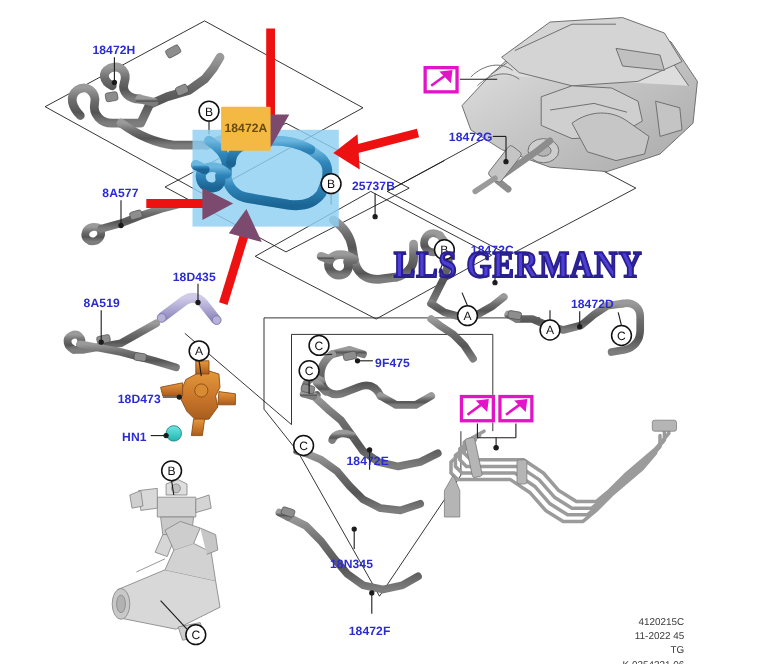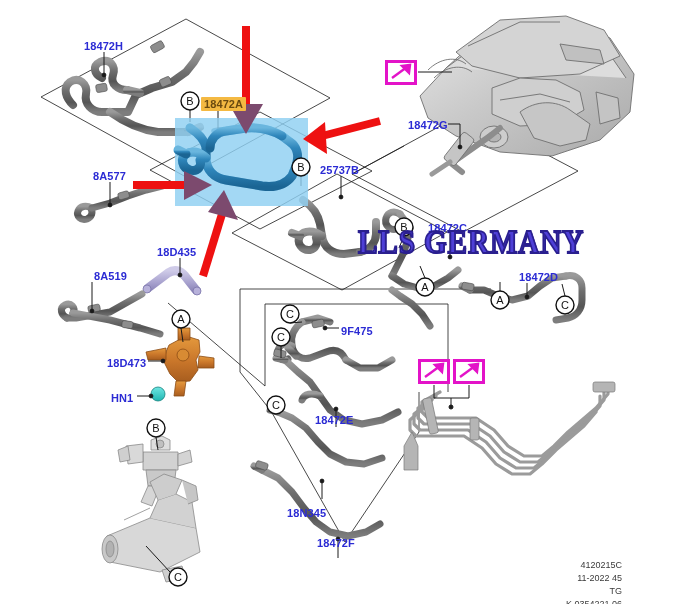--- a/index.html
+++ b/index.html
@@ -3,21 +3,21 @@
 <meta charset="utf-8">
 <title>Parts Diagram</title>
 <style>
   html,body{margin:0;padding:0;background:#fff;}
   body{width:694px;height:604px;overflow:hidden;
        font-family:"Liberation Sans","DejaVu Sans",sans-serif;}
   #stage{position:relative;width:694px;height:604px;background:#ffffff;}
   #stage svg.layer{position:absolute;left:0;top:0;width:694px;height:604px;}
   .lbl{position:absolute;color:#2b2bd4;font-weight:bold;font-size:11px;
        letter-spacing:.1px;white-space:nowrap;}
-  .lbl.hl{background:#f4b942;color:#6b4a10;padding:1px 3px;border-radius:1px;}
+  .lbl.hl{background:#f4b942;color:#6b4a10;padding:14px 3px;border-radius:1px;}
   .footer{position:absolute;color:#3a3a3a;font-size:9px;text-align:right;
           white-space:nowrap;font-family:"Liberation Sans",sans-serif;}
   .wm{position:absolute;left:358px;top:222px;font-size:29px;font-weight:bold;
       font-family:"Liberation Serif","DejaVu Serif",serif;
       color:#4e3fd6;letter-spacing:1px;
       -webkit-text-stroke:1.6px #2a1f8f;
       text-shadow:1px 1px 0 #2a1f8f;
       transform:scaleY(1.18);transform-origin:left top;pointer-events:none;}
   .mbox{position:absolute;border:3px solid #e313c8;background:#fff;
         box-sizing:border-box;}
@@ -438,27 +438,27 @@
 
   <div id="labels-host">
       <div class="lbl" style="left: 84px; top: 40px; color: rgb(43, 43, 212);">18472H</div>
       <div class="lbl hl" style="left: 201px; top: 97px;">18472A</div>
       <div class="lbl" style="left: 93px; top: 170px; color: rgb(43, 43, 212);">8A577</div>
       <div class="lbl" style="left: 320px; top: 164px; color: rgb(43, 43, 212);">25737B</div>
       <div class="lbl" style="left: 408px; top: 119px; color: rgb(43, 43, 212);">18472G</div>
       <div class="lbl" style="left: 428px; top: 222px; color: rgb(43, 43, 212);">18472C</div>
       <div class="lbl" style="left: 519px; top: 271px; color: rgb(43, 43, 212);">18472D</div>
       <div class="lbl" style="left: 157px; top: 246px; color: rgb(43, 43, 212);">18D435</div>
-      <div class="lbl" style="left: 94px; top: 270px; color: rgb(43, 43, 212);">8A519</div>
+      <div class="lbl" style="left: 76px; top: 270px; color: rgb(43, 43, 212);">8A519</div>
       <div class="lbl" style="left: 107px; top: 357px; color: rgb(43, 43, 212);">18D473</div>
       <div class="lbl" style="left: 111px; top: 392px; color: rgb(43, 43, 212); text-align: right;">HN1</div>
       <div class="lbl" style="left: 341px; top: 325px; color: rgb(43, 43, 212);">9F475</div>
       <div class="lbl" style="left: 315px; top: 414px; color: rgb(43, 43, 212);">18472E</div>
-      <div class="lbl" style="left: 287px; top: 507px; color: rgb(43, 43, 212);">18N345</div>
-      <div class="lbl" style="left: 317px; top: 537px; color: rgb(43, 43, 212);">18472F</div>
+      <div class="lbl" style="left: 300px; top: 507px; color: rgb(43, 43, 212);">18N345</div>
+      <div class="lbl" style="left: 317px; top: 568px; color: rgb(43, 43, 212);">18472F</div>
     </div>
 
   <div class="wm">LLS GERMANY</div>
 
   <div id="footer-host">
       <div class="footer" style="left: 502px; top: 560px; width: 120px;">4120215C</div>
       <div class="footer" style="left: 502px; top: 573px; width: 120px;">11-2022 45</div>
       <div class="footer" style="left: 502px; top: 586px; width: 120px;">TG</div>
       <div class="footer" style="left: 502px; top: 599px; width: 120px;">K 0354221 06</div>
     </div>

